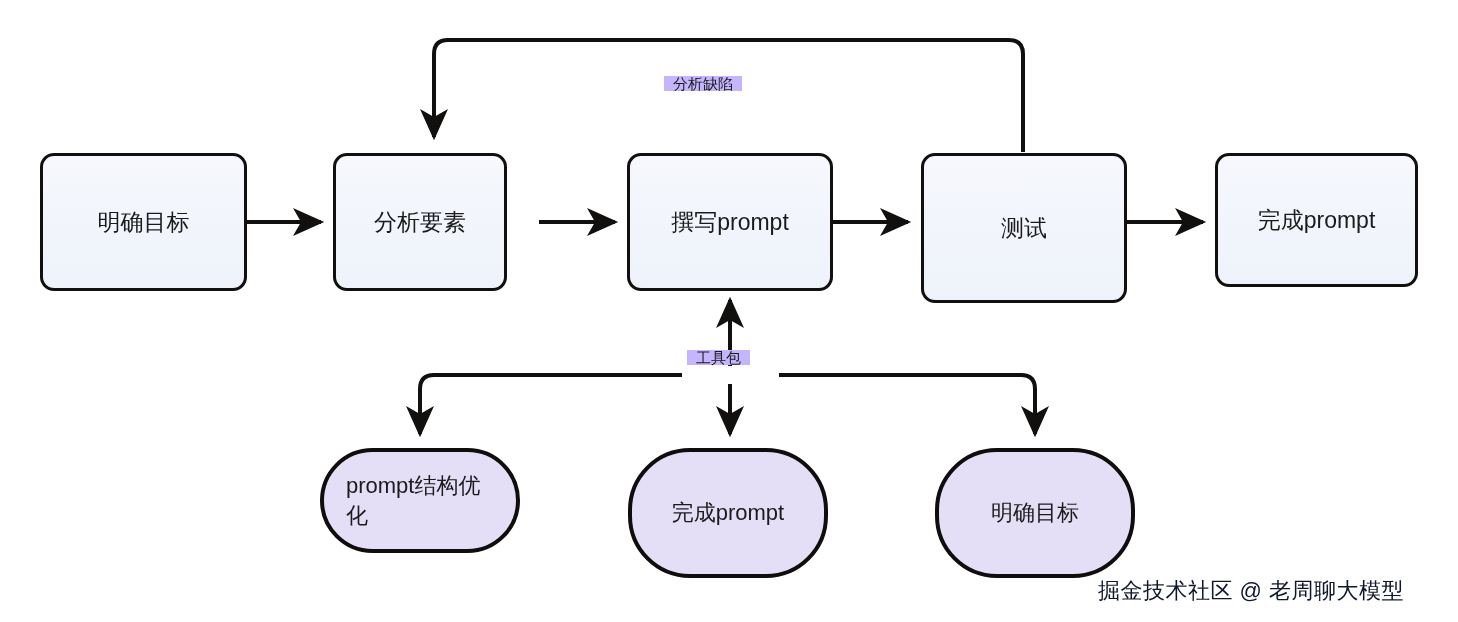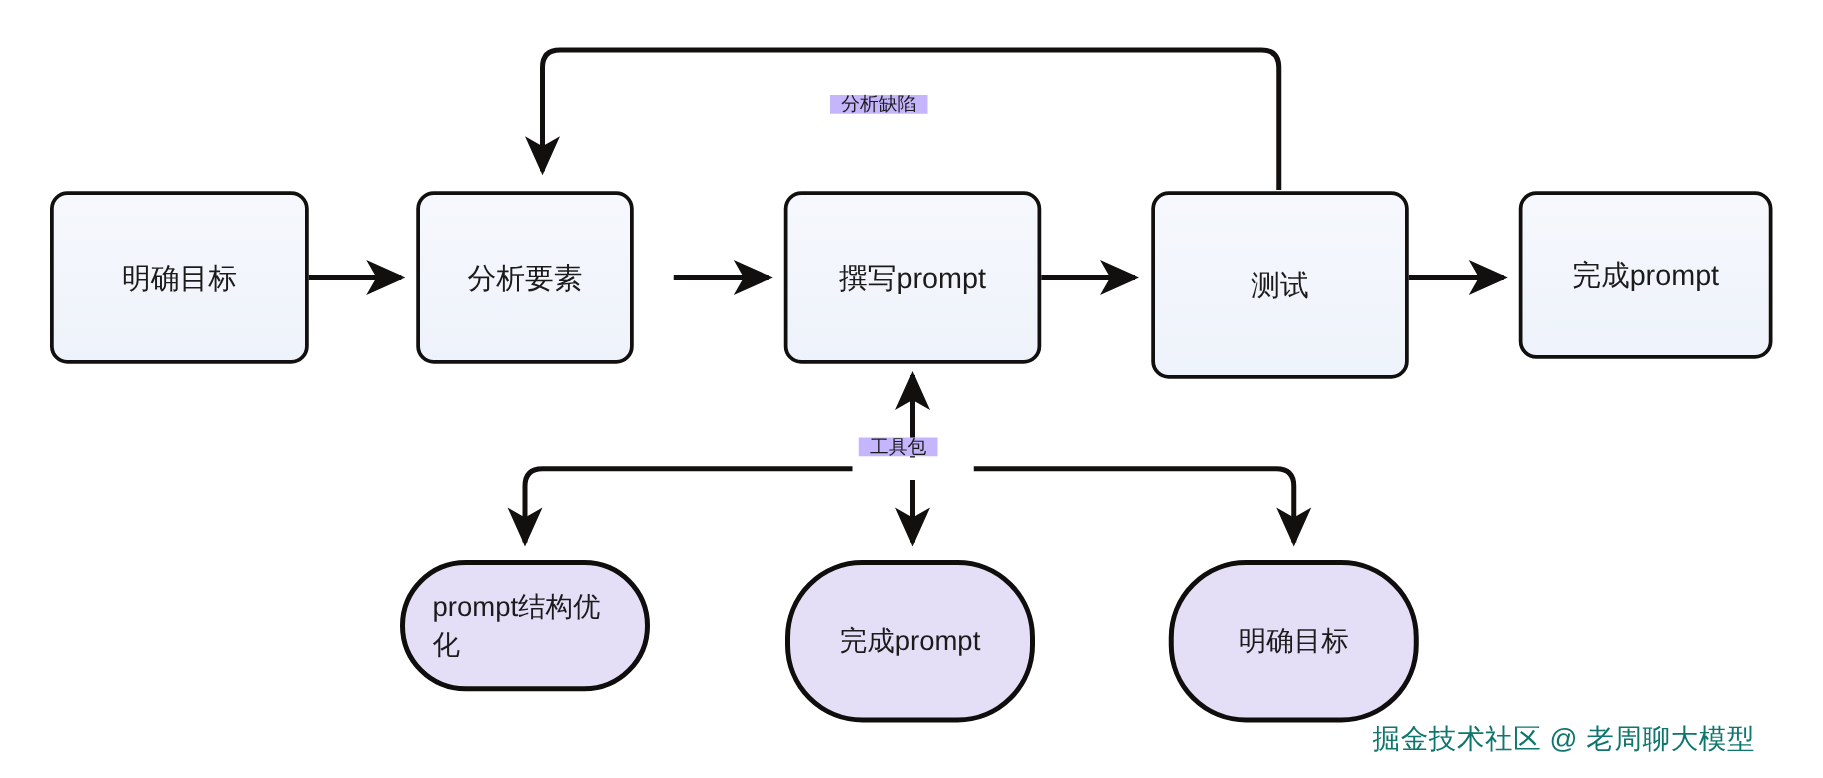--- a/index.html
+++ b/index.html
@@ -51,21 +51,21 @@
     position: absolute;
     color: #1b1b1b;
     font-size: 15px;
     background: #c4b5fd;
     padding: 0 9px;
     white-space: nowrap;
     line-height: 1;
   }
   .watermark {
     position: absolute;
-    color: #0f766e;
+    color: #0f172a;
     font-size: 22px;
     white-space: nowrap;
     letter-spacing: 0.5px;
   }
 </style>
 </head>
 <body>
 
 <div id="canvas">
 

